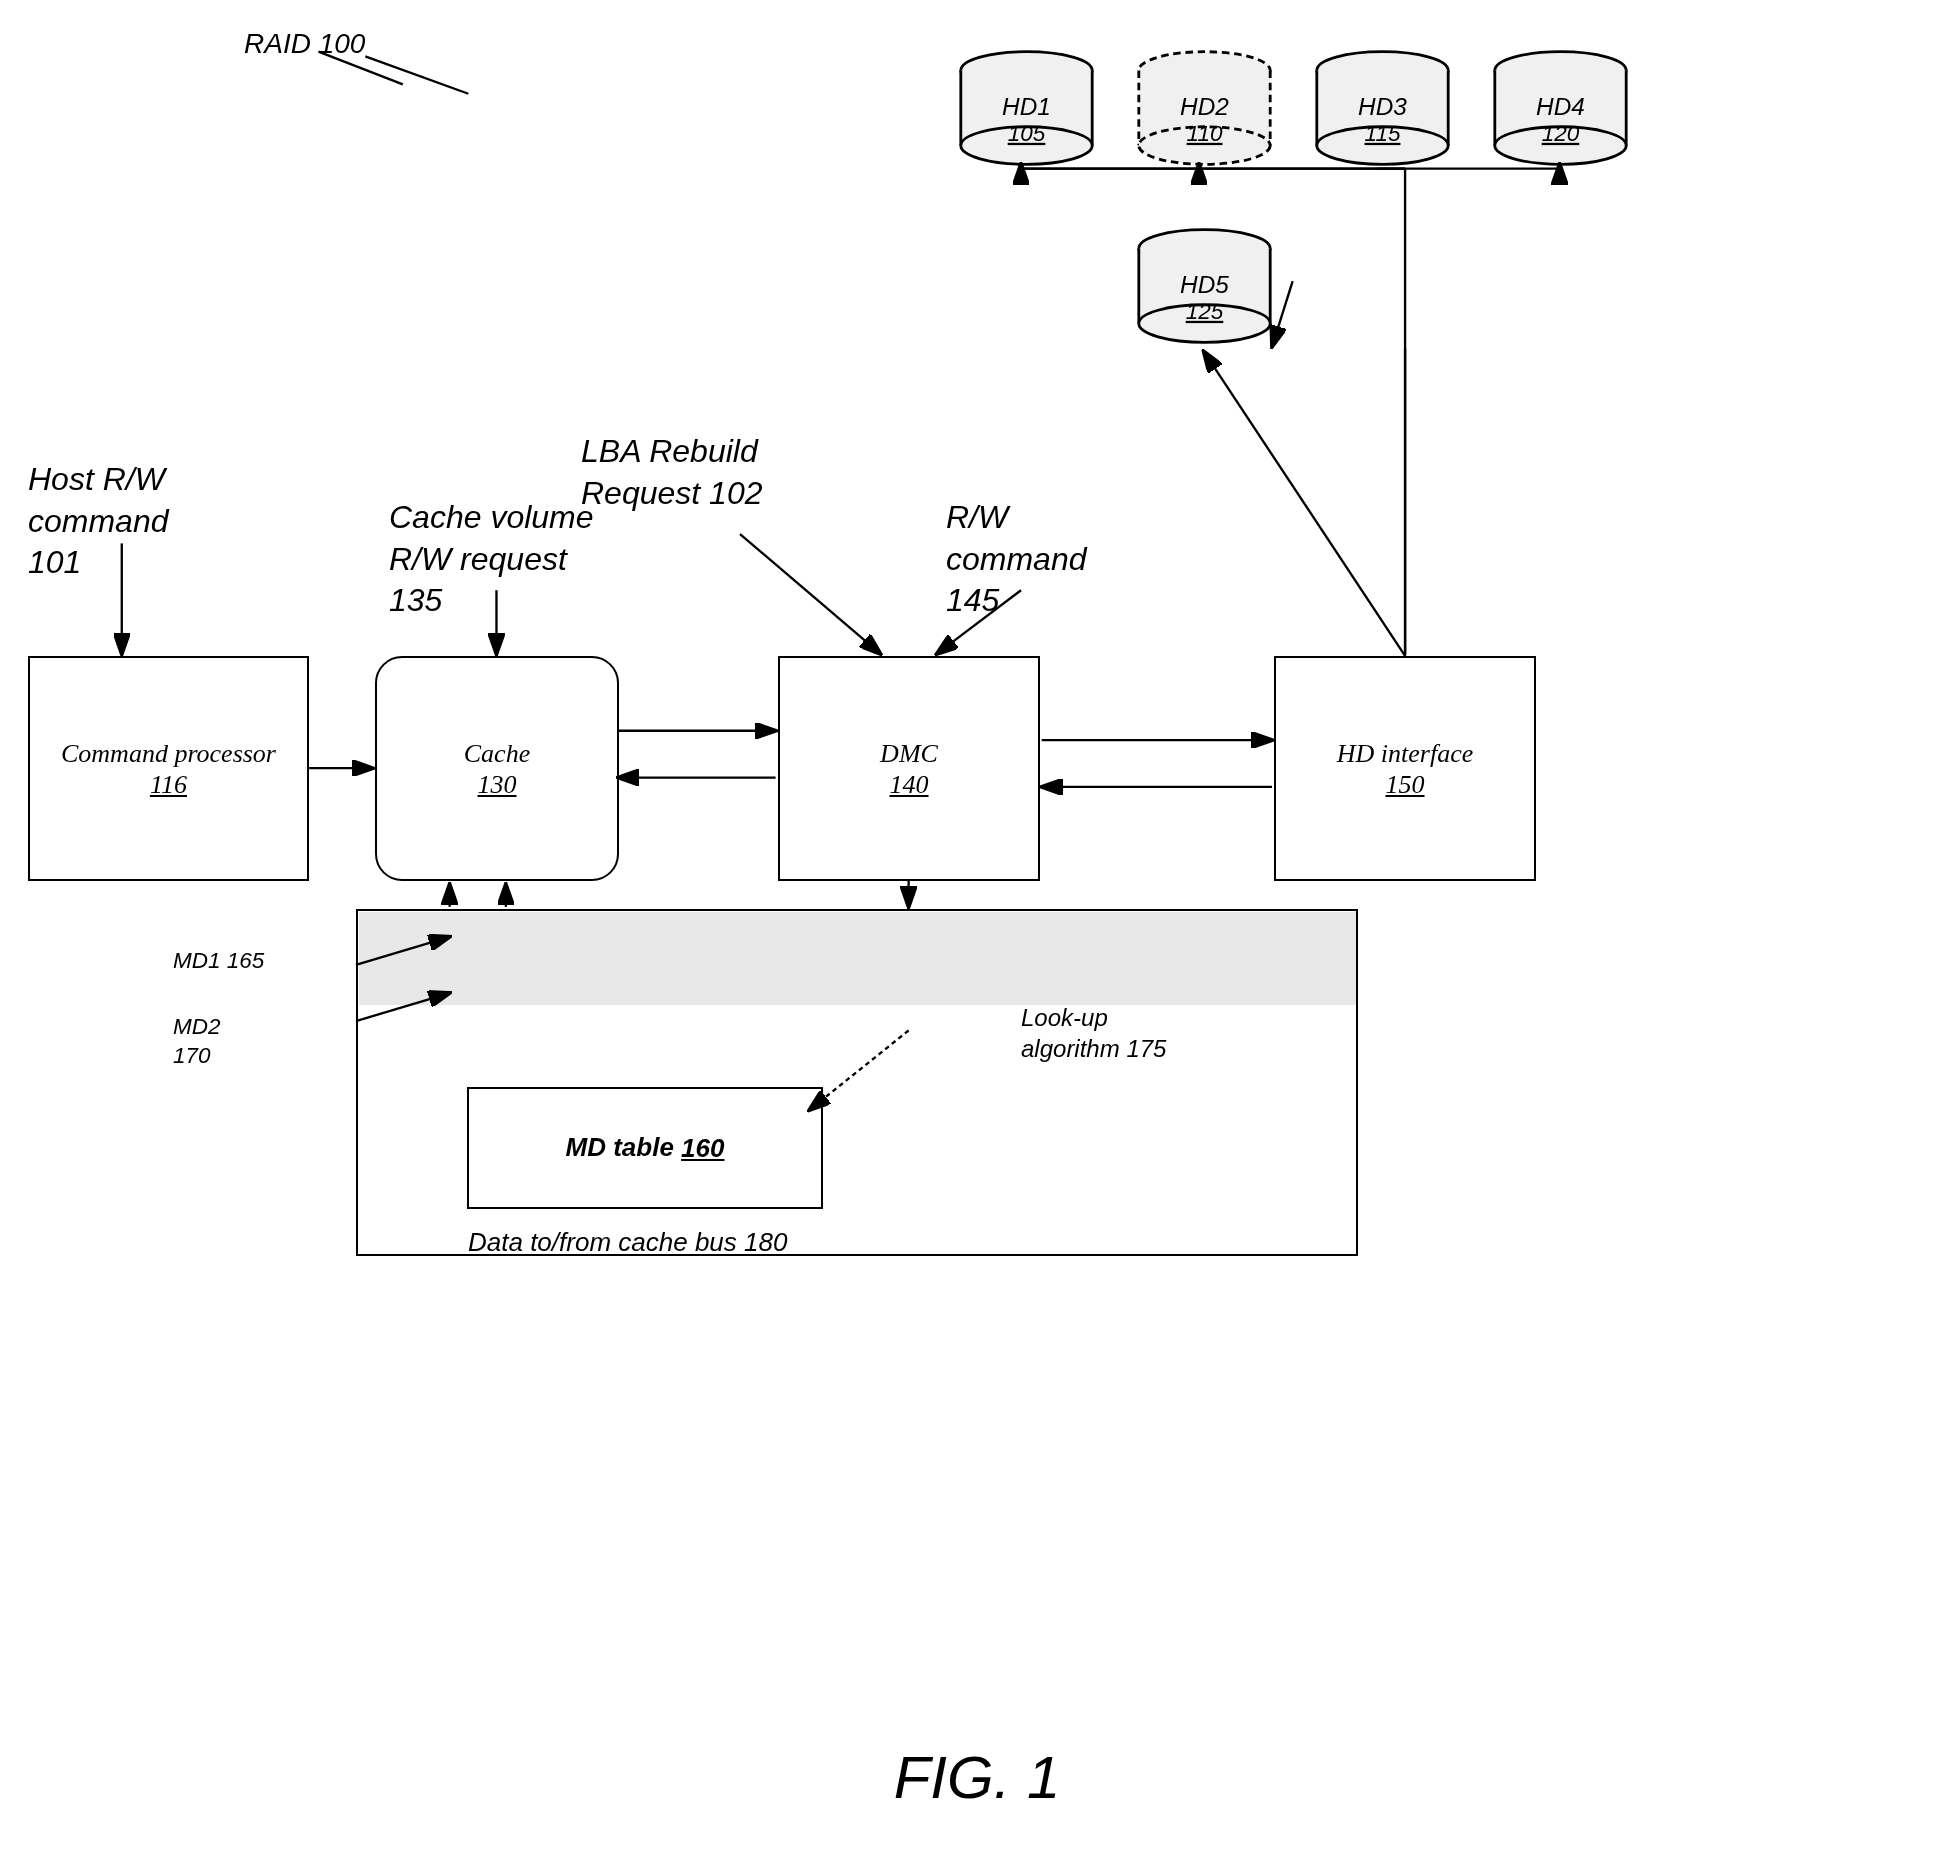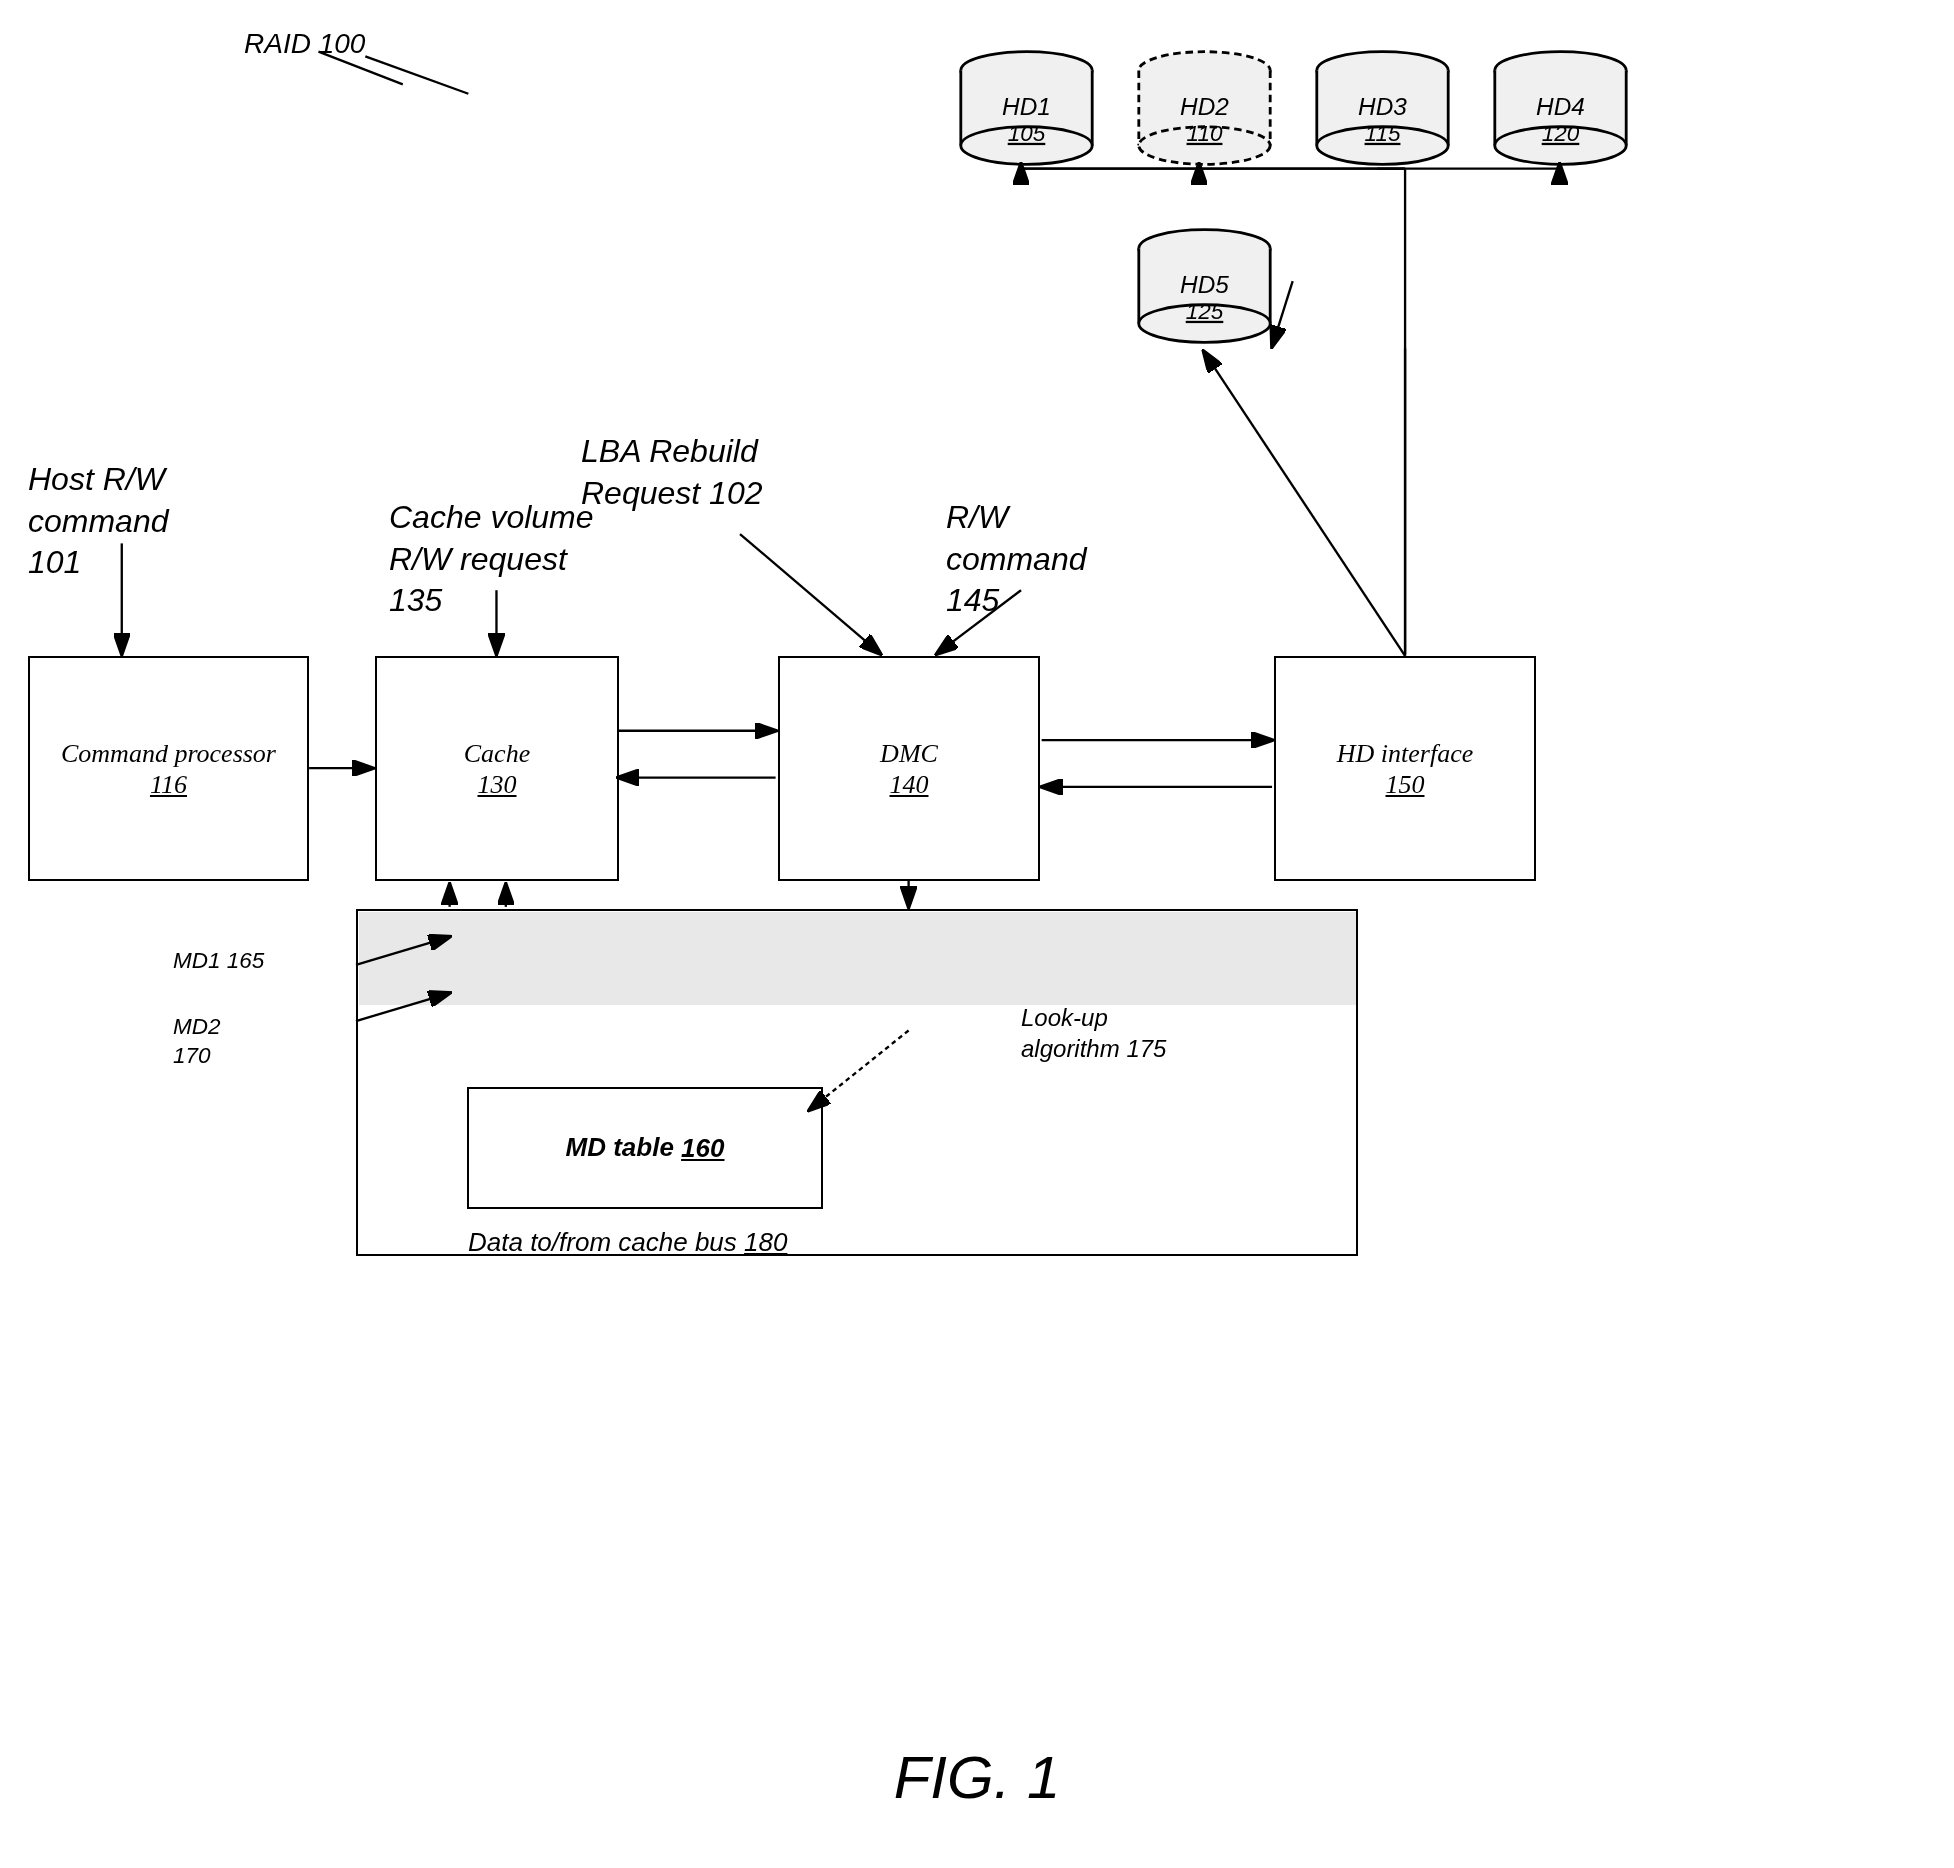--- a/index.html
+++ b/index.html
@@ -170,21 +170,21 @@
       <text x="75" y="72" text-anchor="middle" font-style="italic" font-size="26" fill="#000">HD5</text>
       <text x="75" y="100" text-anchor="middle" font-style="italic" font-size="24" text-decoration="underline" fill="#000">125</text>
     </svg>
   </div>
 
   <div class="box" style="left:28px; top:656px; width:281px; height:225px;">
     <span class="box-label">Command processor</span>
     <span class="box-number">116</span>
   </div>
 
-  <div class="box" style="left:375px; top:656px; width:244px; height:225px;">
+  <div class="box" style="left:375px; top:656px; width:244px; height:225px;border-radius:27px;">
     <span class="box-label">Cache</span>
     <span class="box-number">130</span>
   </div>
 
   <div class="box" style="left:778px; top:656px; width:262px; height:225px;">
     <span class="box-label">DMC</span>
     <span class="box-number">140</span>
   </div>
 
   <div class="box" style="left:1274px; top:656px; width:262px; height:225px;">
@@ -198,21 +198,21 @@
   <div style="position:absolute; left:359px; top:912px; width:997px; height:94px; background:#e8e8e8; border-bottom:1.9px solid #aaa;"></div>
 
   <div style="position:absolute; left:359px; top:1005px; width:997px; height:94px; background:#fff;"></div>
 
   <div class="inner-box" style="left:467px; top:1087px; width:356px; height:122px;font-weight:bold;">
     <span class="box-label">MD table&nbsp;</span>
     <span class="box-number">160</span>
   </div>
 
   <div style="position:absolute; left:468px; top:1227px; font-style:italic; font-size:26px;">
-    <span>Data to/from cache bus</span>&nbsp;<span style="text-decoration:underline;text-align:center;">180</span>
+    <span>Data to/from cache bus</span>&nbsp;<span style="text-align:center;">180</span>
   </div>
 
   <div class="label" style="left:28px; top:459px; width:169px;">
     <span>Host R/W command 101</span>
   </div>
 
   <div class="label" style="left:581px; top:431px; width:187px;">
     LBA Rebuild<br>Request 102
   </div>
 

